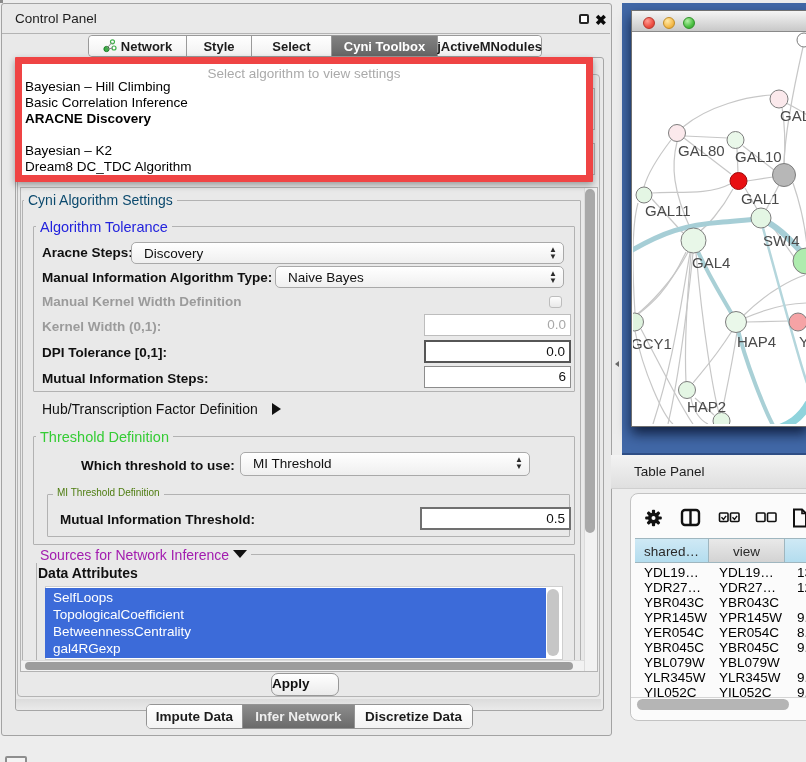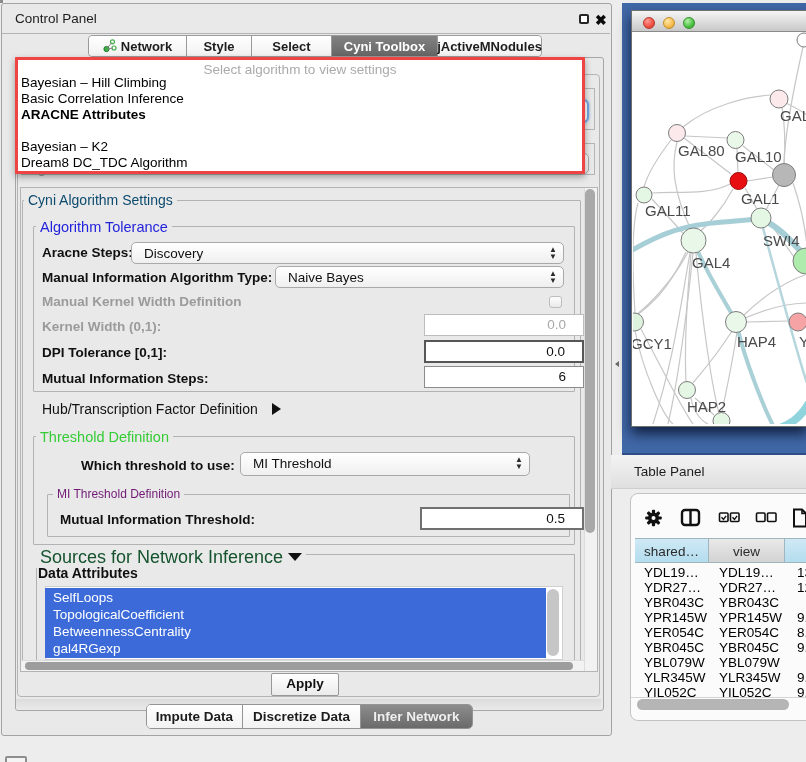--- a/index.html
+++ b/index.html
@@ -35,32 +35,32 @@
 #cynibox{left:22px;top:200px;width:557px;height:470px}
 #cynititle{left:24px;top:192px;font-size:14px;color:#0c4a6e}
 
 #vsb{left:584px;top:188px;width:12px;height:483px;background:#f2f2f2;border-left:1px solid #dcdcdc}
 #vsbth{left:585px;top:189px;width:10px;height:344px;background:#a9a9a9;border-radius:5px}
 #hsb{left:21px;top:660px;width:563px;height:10px;background:#f2f2f2;border-top:1px solid #dcdcdc}
 #hsbth{left:25px;top:662px;width:548px;height:8px;background:#9d9d9d;border-radius:4px}
 
 .lbl{font-size:13.5px;font-weight:bold;color:#101010;white-space:nowrap}
 .lblgray{color:#9b9b9b}
-.tf{background:#fff;font-size:13.5px;color:#111;text-align:right;padding-right:17px}
+.tf{background:#fff;font-size:13.5px;color:#111;text-align:right;padding-right:4px}
 
 .sel-item{color:#fff;font-size:13.5px;padding-left:4px}
 
-#apply{left:271px;top:673px;width:66px;height:21px;border:1px solid #989898;border-radius:2px;background:linear-gradient(#ffffff,#ebebeb);text-align:center;font-size:13.5px;font-weight:600;color:#111;line-height:20px}
+#apply{left:271px;top:673px;width:66px;height:21px;border:1px solid #989898;border-radius:7px;background:linear-gradient(#ffffff,#ebebeb);text-align:left;font-size:13.5px;font-weight:600;color:#111;line-height:20px}
 
 #bottabs{left:146px;top:704px;height:23px;display:flex;border:1px solid #949494;border-radius:5px;overflow:hidden}
 #bottabs .tab{display:flex;align-items:center;justify-content:center;font-size:13.5px;font-weight:600;color:#1c1c1c;background:linear-gradient(#ffffff,#f3f3f3);border-right:1px solid #949494}
 #bottabs .tab:last-child{border-right:none}
 #bottabs .sel{background:linear-gradient(#8d8d8d,#6a6a6a);color:#efefef}
 
-#popup{z-index:5;left:15px;top:57px;width:564px;height:111px;background:#fff;border:3px solid #ef4444;box-shadow:0 3px 7px rgba(0,0,0,0.35);border-radius:1px}
+#popup{z-index:5;left:15px;top:57px;width:564px;height:111px;background:#fff;border:7px solid #ef4444;box-shadow:0 3px 7px rgba(0,0,0,0.35);border-radius:1px}
 #popup .hint{position:absolute;left:0;right:0;top:2px;text-align:center;font-size:13.5px;color:#aaa}
 #popup .it{position:absolute;left:3px;font-size:13.5px;color:#000;white-space:nowrap}
 
 #minicon{left:5px;top:756px;width:18px;height:12px;border:2px solid #8e8e8e;border-radius:2px;background:#f4f4f4}
 
 #bluebg{left:622px;top:3px;width:184px;height:452px;background:#4168a7;border-bottom:2px solid #2e4e85;box-sizing:border-box}
 #netwin{left:631px;top:10px;width:175px;height:415px;border:1px solid #707070;background:#fff;box-shadow:0 7px 12px rgba(5,15,40,0.8)}
 #nettitle{left:0;top:0;width:100%;height:20px;background:linear-gradient(#f5f5f5,#c8c8c8);border-bottom:1px solid #8a8a8a}
 .tl{position:absolute;top:5.5px;width:10px;height:10px;border-radius:50%}
 #tlr{left:11px;background:radial-gradient(circle at 35% 30%,#ff9d94,#ee4f43 60%,#c93a30);border:0.5px solid #b8362c}
@@ -143,56 +143,56 @@
 <div class="abs fs" style="left:33px;top:436px;width:540px;height:107px"></div>
 <div class="abs fstitle" style="left:36px;top:429px;color:#35cc35;font-size:14.5px">Threshold Definition</div>
 
 <div class="abs lbl" style="left:81px;top:458px">Which threshold to use:</div>
 <div class="abs combo" style="left:240px;top:452px;width:288px;height:22px">
     <span class="txt">MI Threshold</span>
     <span class="arr">▲<br>▼</span>
   </div>
 
 <div class="abs fs" style="left:47px;top:494px;width:521px;height:41px"></div>
-<div class="abs fstitle" style="left:53px;top:487px;color:#701a75;font-size:12px">MI Threshold Definition</div>
+<div class="abs fstitle" style="left:53px;top:487px;color:#4d7c0f;font-size:10px">MI Threshold Definition</div>
 
 <div class="abs lbl" style="left:60px;top:512px">Mutual Information Threshold:</div>
 <div class="abs tf" style="left:420px;top:507px;width:143px;height:19px;border:2px solid #707070;line-height:19px">0.5</div>
 
 <div class="abs fs" style="left:36px;top:554px;width:537px;height:106px;border-bottom:none"></div>
-<div class="abs fstitle" style="left:36px;top:547px;font-size:18px;color:#14532d">Sources for Network Inference <span style="display:inline-block;width:0;height:0;border-top:8px solid #111;border-left:7px solid transparent;border-right:7px solid transparent;vertical-align:2px"></span></div>
+<div class="abs fstitle" style="left:36px;top:547px;font-size:14px;color:#a21caf">Sources for Network Inference <span style="display:inline-block;width:0;height:0;border-top:8px solid #111;border-left:7px solid transparent;border-right:7px solid transparent;vertical-align:2px"></span></div>
 <div class="abs lbl" style="left:38px;top:565px;font-size:14px">Data Attributes</div>
 
 <div class="abs" style="left:45px;top:586px;width:516px;height:72px;background:#fff;border:1px solid #cfcfcf"></div>
 <div class="abs" style="left:45px;top:588px;width:501px;height:70px;background:#3c6bd9"></div>
 <div class="abs sel-item" style="left:49px;top:590px">SelfLoops</div>
 <div class="abs sel-item" style="left:49px;top:607px">TopologicalCoefficient</div>
 <div class="abs sel-item" style="left:49px;top:624px">BetweennessCentrality</div>
 <div class="abs sel-item" style="left:49px;top:641px">gal4RGexp</div>
 <div class="abs" style="left:547px;top:589px;width:12px;height:67px;background:#c6c6c6;border-radius:6px"></div>
 
 <div class="abs" id="hsb"></div>
 <div class="abs" id="hsbth"></div>
 <div class="abs" id="vsb"></div>
 <div class="abs" id="vsbth"></div>
 
 <div class="abs" style="left:16px;top:699px;width:585px;height:11px;background:linear-gradient(#dcdcdc,#eaeaea);border-radius:0 0 3px 3px"></div>
 <div class="abs" id="apply">Apply</div>
 
 <div class="abs" id="bottabs">
   <div class="tab" style="width:95px">Impute Data</div>
+  <div class="tab sel" style="width:111px">Infer Network</div>
   <div class="tab" style="width:117px">Discretize Data</div>
-  <div class="tab sel" style="width:111px">Infer Network</div>
 </div>
 
 <div class="abs" id="popup">
   <div class="hint">Select algorithm to view settings</div>
   <div class="it" style="top:15px">Bayesian – Hill Climbing</div>
   <div class="it" style="top:31px">Basic Correlation Inference</div>
-  <div class="it b" style="top:47px">ARACNE Attributes</div>
+  <div class="it b" style="top:47px">ARACNE Discovery</div>
   <div class="it" style="top:79px">Bayesian – K2</div>
   <div class="it" style="top:95px">Dream8 DC_TDC Algorithm</div>
 </div>
 
 <div class="abs" id="minicon"></div>
 
 <div class="abs" style="left:615px;top:361px;width:0;height:0;border-right:4px solid #6a6a6a;border-top:3px solid transparent;border-bottom:3px solid transparent"></div>
 <div class="abs" style="left:0px;top:0px;width:3px;height:3px;background:#8a8a8a"></div>
 
 <div class="abs" id="bluebg"></div>

